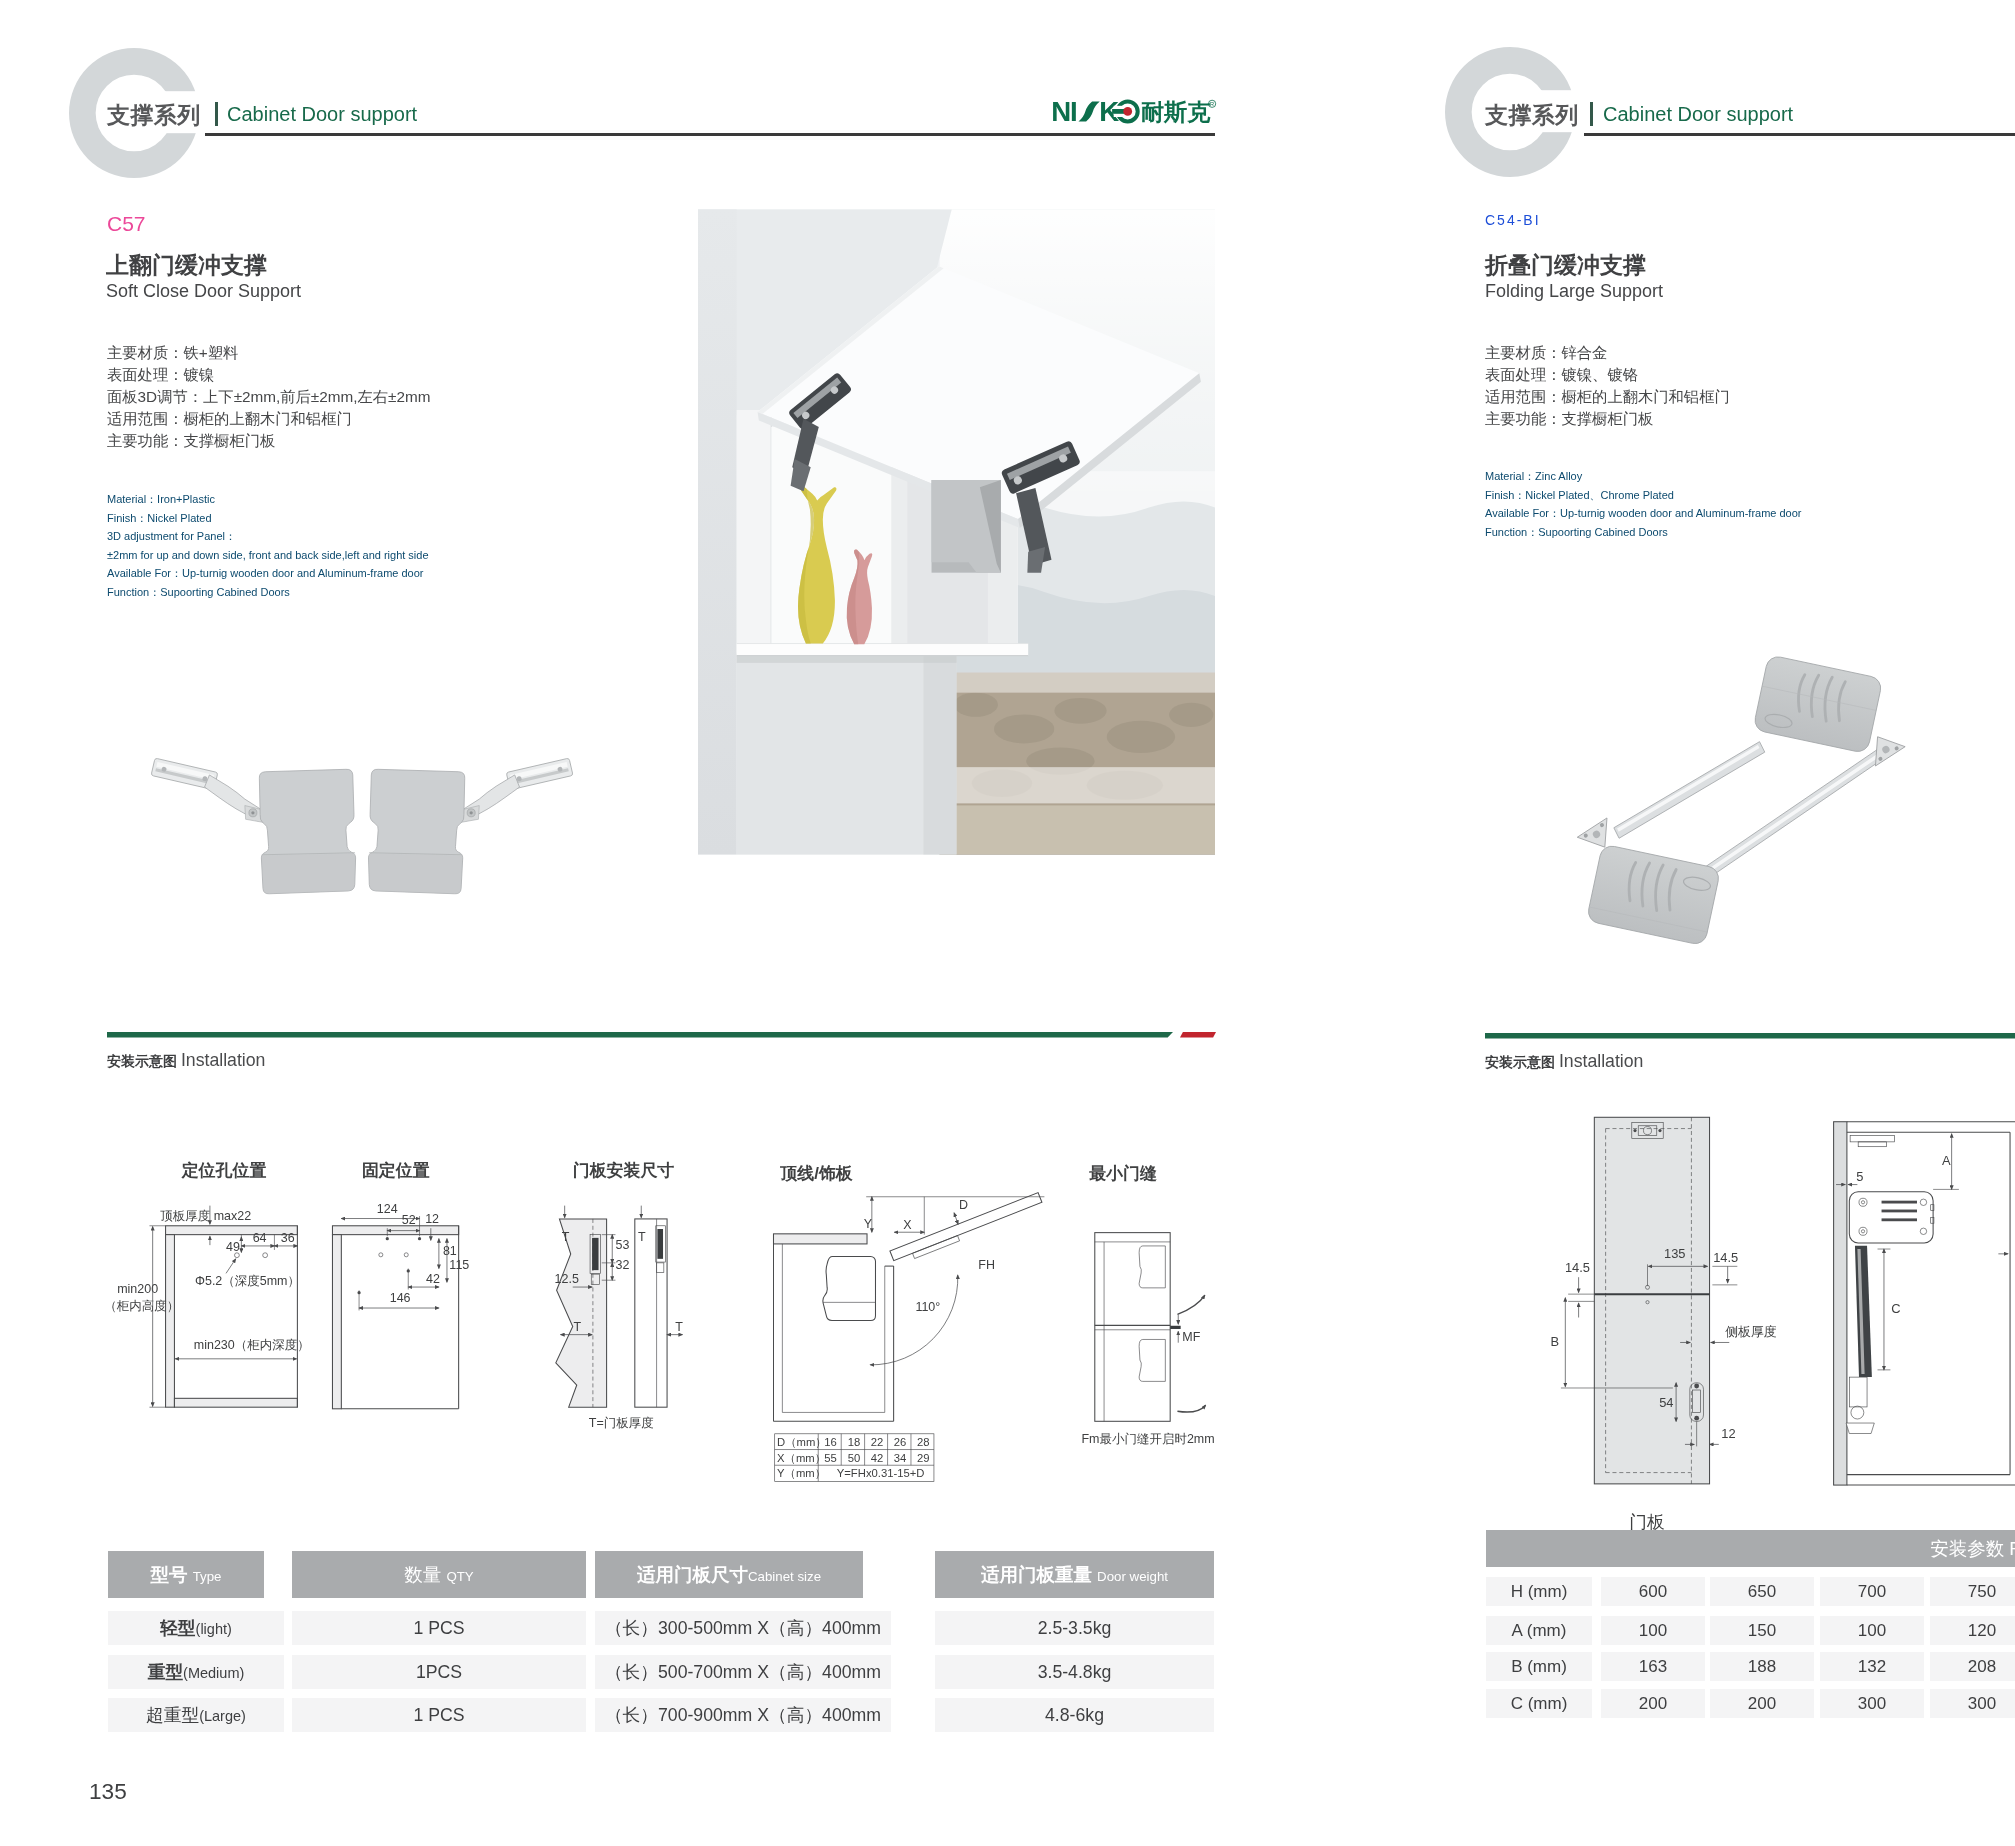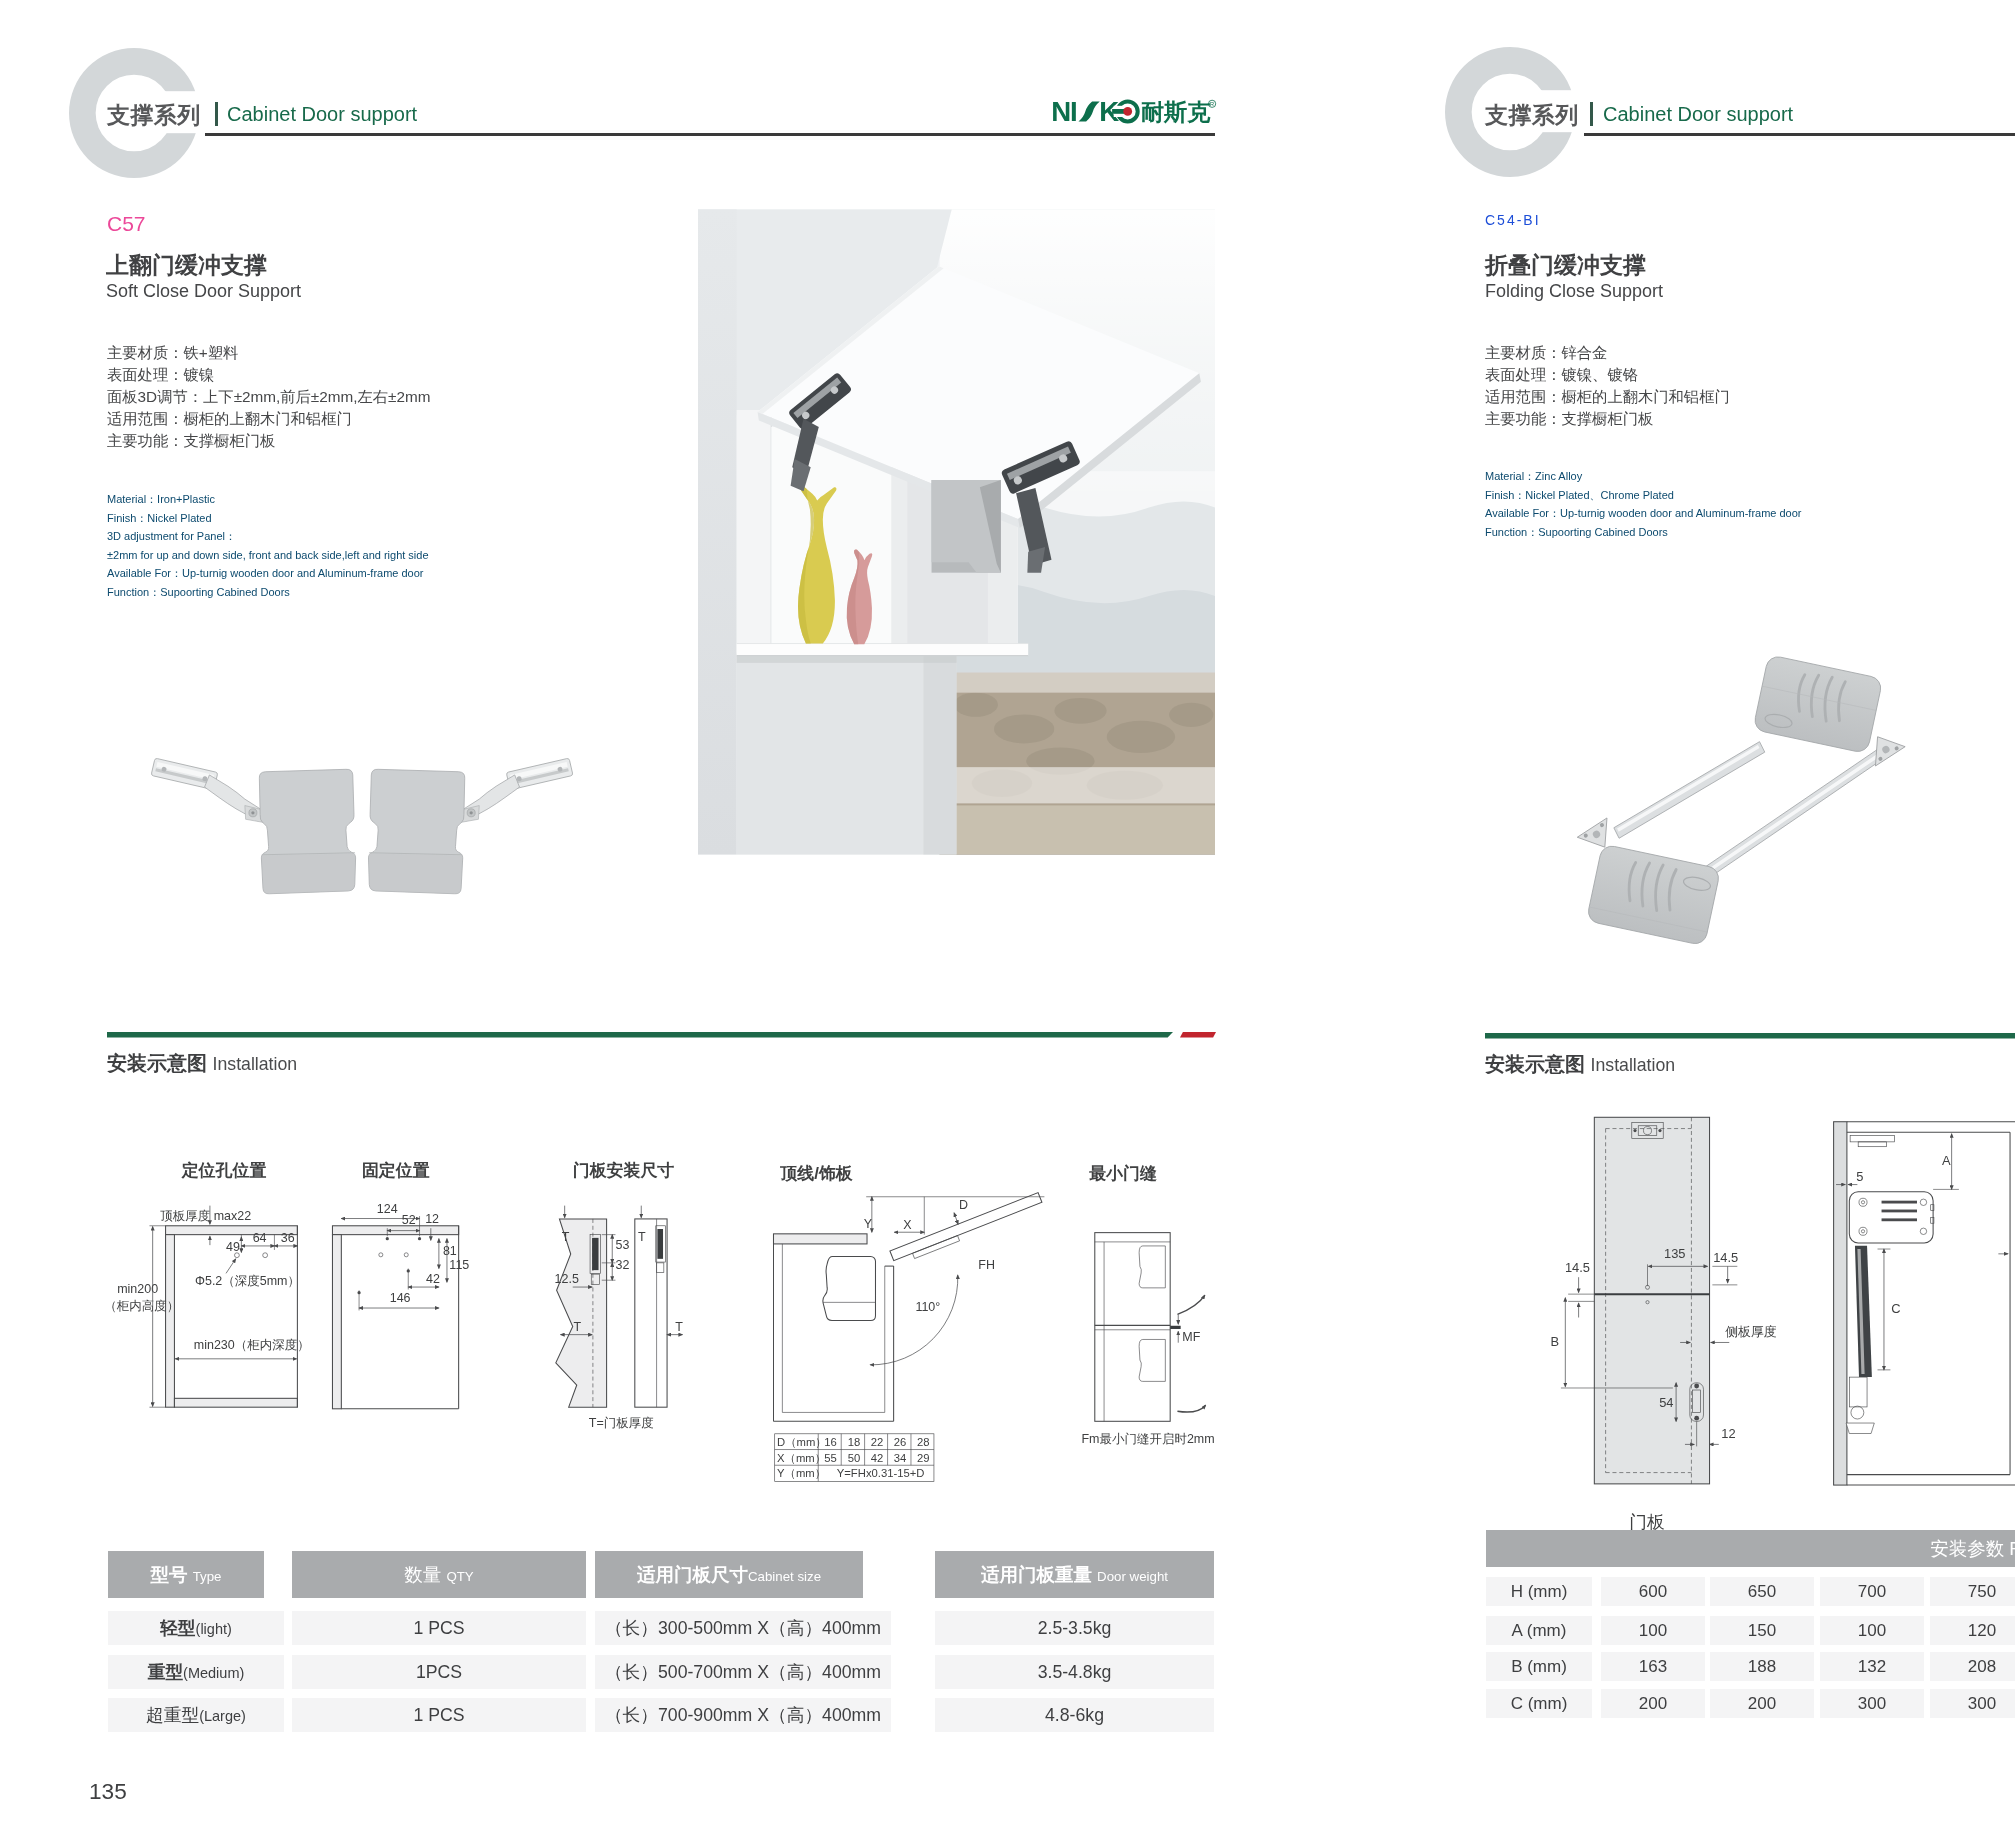--- a/index.html
+++ b/index.html
@@ -6,21 +6,21 @@
   body{width:2703px;height:1847px;background:#ffffff;position:relative;overflow:hidden;
        font-family:"Liberation Sans",sans-serif;color:#3e3f41}
   .abs{position:absolute}
   .cn-title{font-weight:bold;color:#57585a}
   .green{color:#186a4b}
   .rule{position:absolute;height:2.8px;background:#3a3a3a}
   .spec{font-size:15.3px;line-height:22px;color:#454648;white-space:nowrap}
   .espec{font-size:11px;line-height:18.5px;color:#0c4a6e;white-space:nowrap}
   .sep-green{position:absolute;height:5.6px;background:#1e6849}
   .sep-red{position:absolute;height:5.6px;background:#c1252e}
-  .inst-cn{font-size:20px;font-weight:bold;color:#3e3f41}
+  .inst-cn{font-size:14px;font-weight:bold;color:#3e3f41}
   .inst-en{font-size:17.7px;color:#4a4b4d}
   .th-cell{background:#a9abad;color:#fff;text-align:center}
   .row-cell{background:#f4f4f5;text-align:center}
 </style>
 </head>
 <body>
 
 <svg class="abs" style="left:69px;top:48px" width="130" height="130" viewBox="0 0 322 322">
   <path d="M161,0 A161,161 0 1 0 161,322 A161,161 0 1 0 161,0 Z M161,66 A95,95 0 1 1 161,256 A95,95 0 1 1 161,66 Z" fill="#d3d7d9" fill-rule="evenodd"></path>
   <rect x="218" y="107" width="104" height="104" fill="#ffffff"></rect>
@@ -459,21 +459,21 @@
 <div class="abs" style="left:1590px;top:102px;width:2.8px;height:24px;background:#33584a"></div>
 
 <div class="abs green" style="left:1603px;top:103px;font-size:20px;white-space:nowrap">Cabinet Door support</div>
 
 <div class="rule" style="left:1584px;top:133px;width:1009px"></div>
 
 <div class="abs" style="left:1485px;top:212px;font-size:14px;color:#1d4ed8;letter-spacing:2px">C54-BI</div>
 
 <div class="abs" style="left:1485px;top:250px;font-size:23px;font-weight:bold;color:#404143;white-space:nowrap">折叠门缓冲支撑</div>
 
-<div class="abs" style="left:1485px;top:281px;font-size:18px;color:#454648;white-space:nowrap">Folding Close Support</div>
+<div class="abs" style="left:1485px;top:281px;font-size:18px;color:#454648;white-space:nowrap">Folding Large Support</div>
 
 <div class="abs spec" style="left:1485px;top:342px">
 主要材质：锌合金<br>
 表面处理：镀镍、镀铬<br>
 适用范围：橱柜的上翻木门和铝框门<br>
 主要功能：支撑橱柜门板
 </div>
 
 <div class="abs espec" style="left:1485px;top:467px">
 Material：Zinc Alloy<br>

